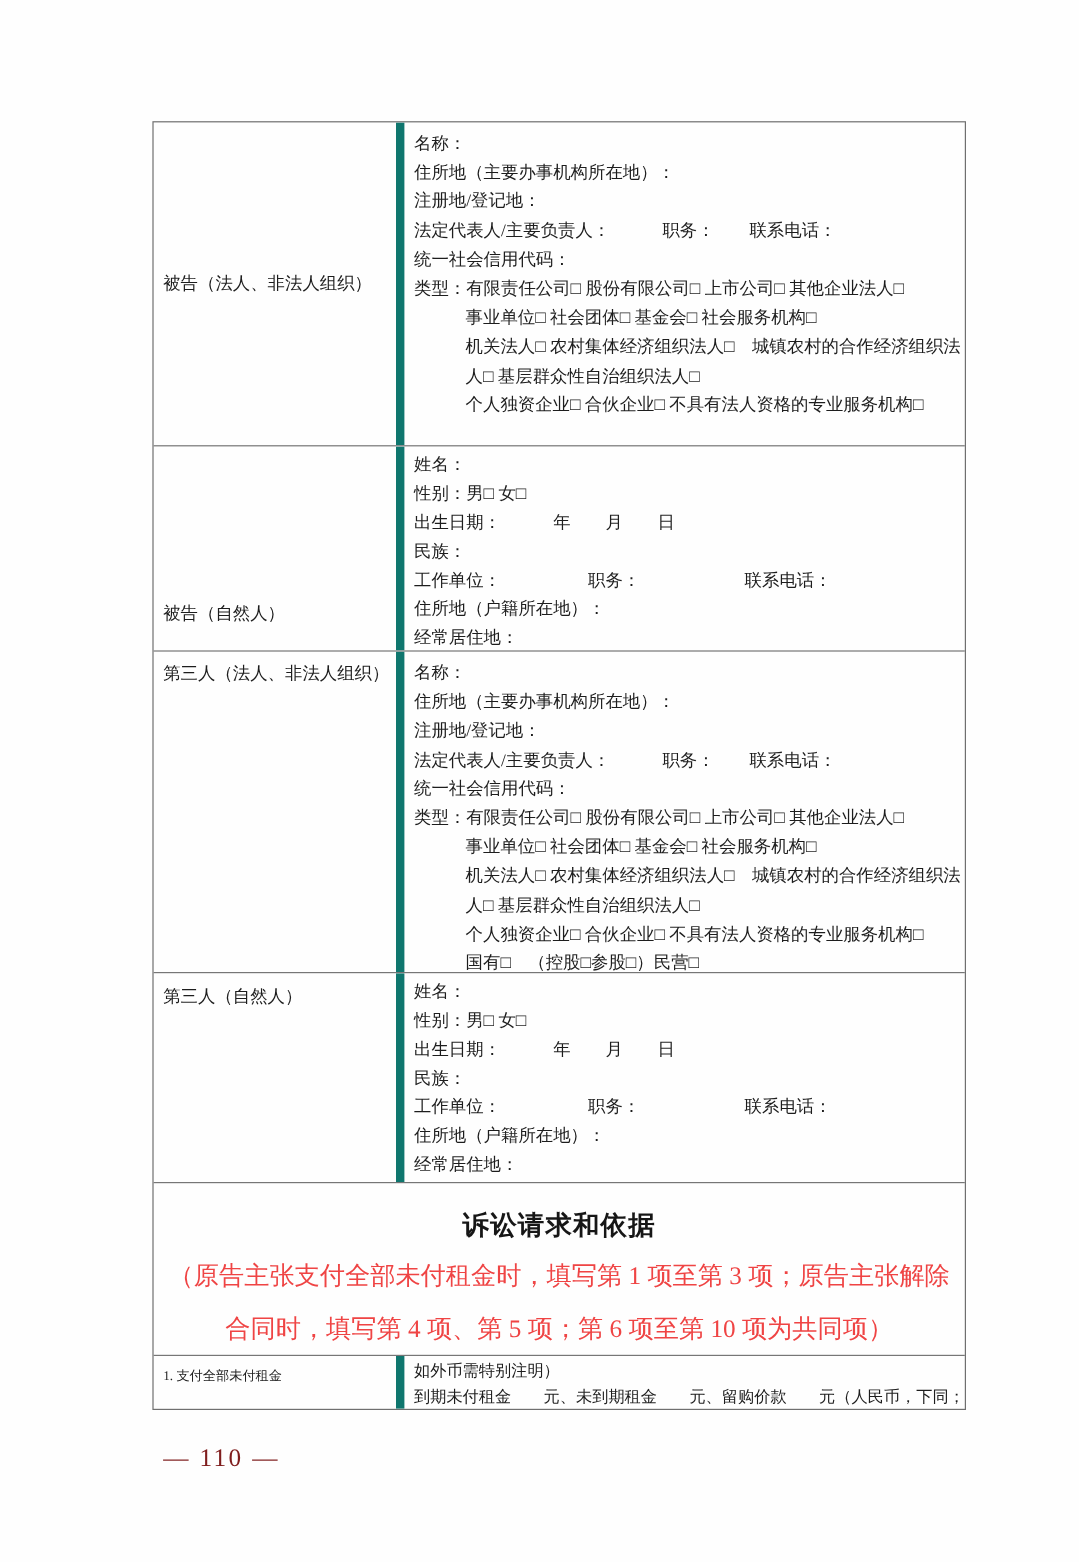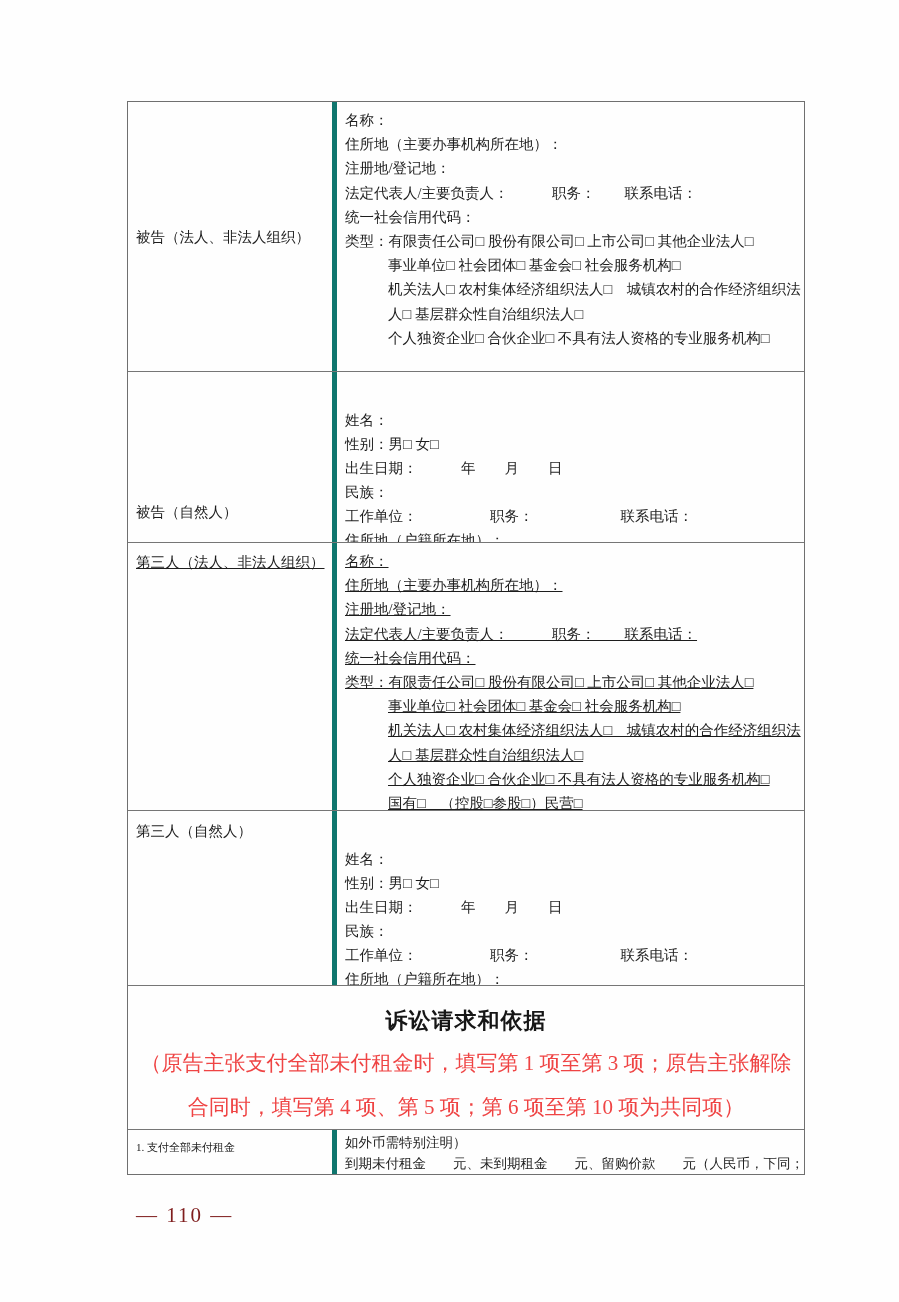--- a/index.html
+++ b/index.html
@@ -14,40 +14,40 @@
   .doc-table{
     position:absolute;left:127px;top:101px;width:678px;
     border:1px solid #6f6f6f;
     box-sizing:border-box;
     background:#fefefe;
   }
   .t-row{display:flex;border-bottom:1px solid #767676;overflow:hidden;box-sizing:border-box;}
   .t-row:last-child{border-bottom:none;}
   .r1{height:270px;}
   .r2{height:171px;}
-  .r3{height:268px;text-decoration:underline;}
+  .r3{height:268px;}
   .r4{height:175px;}
   .r5{height:144px;align-items:flex-end;}
   .r6{height:44px;}
   .cell-label{
-    width:209px;flex:0 0 209px;border-right:5px solid #0f766e;
+    width:209px;flex:0 0 209px;border-right:7px solid #0f766e;
     box-sizing:border-box;padding-left:8px;padding-right:2px;
     font-size:14.5px;line-height:20px;color:#1d1d1d;
   }
   .r1 .cell-label{display:flex;align-items:center;}
   .r2 .cell-label{padding-top:130px;}
   .r3 .cell-label{padding-top:9px;}
   .r4 .cell-label{padding-top:10px;}
   .r6 .cell-label{padding-top:7px;font-size:11px;}
   .cell-content{
     flex:1 1 auto;box-sizing:border-box;
     padding:6px 0 0 8px;
     font-size:14.5px;line-height:24.2px;
   }
-  .r2 .cell-content,.r4 .cell-content{line-height:24px;padding-top:4px;margin-top:32px;}
+  .r2 .cell-content,.r4 .cell-content{line-height:24px;padding-top:4px;}
   .r6 .cell-content{font-size:13.5px;line-height:20.5px;padding-top:3px;}
   .line{white-space:nowrap;}
   .line.indent{padding-left:43px;}
   .section-cell{
     width:100%;box-sizing:border-box;text-align:center;padding-top:7px;
   }
   .sec-title{
     font-size:22px;font-weight:bold;line-height:28px;letter-spacing:1px;color:#161616;
   }
   .sec-note{font-size:21px;line-height:44px;margin-top:6px;color:#ef4444;}

